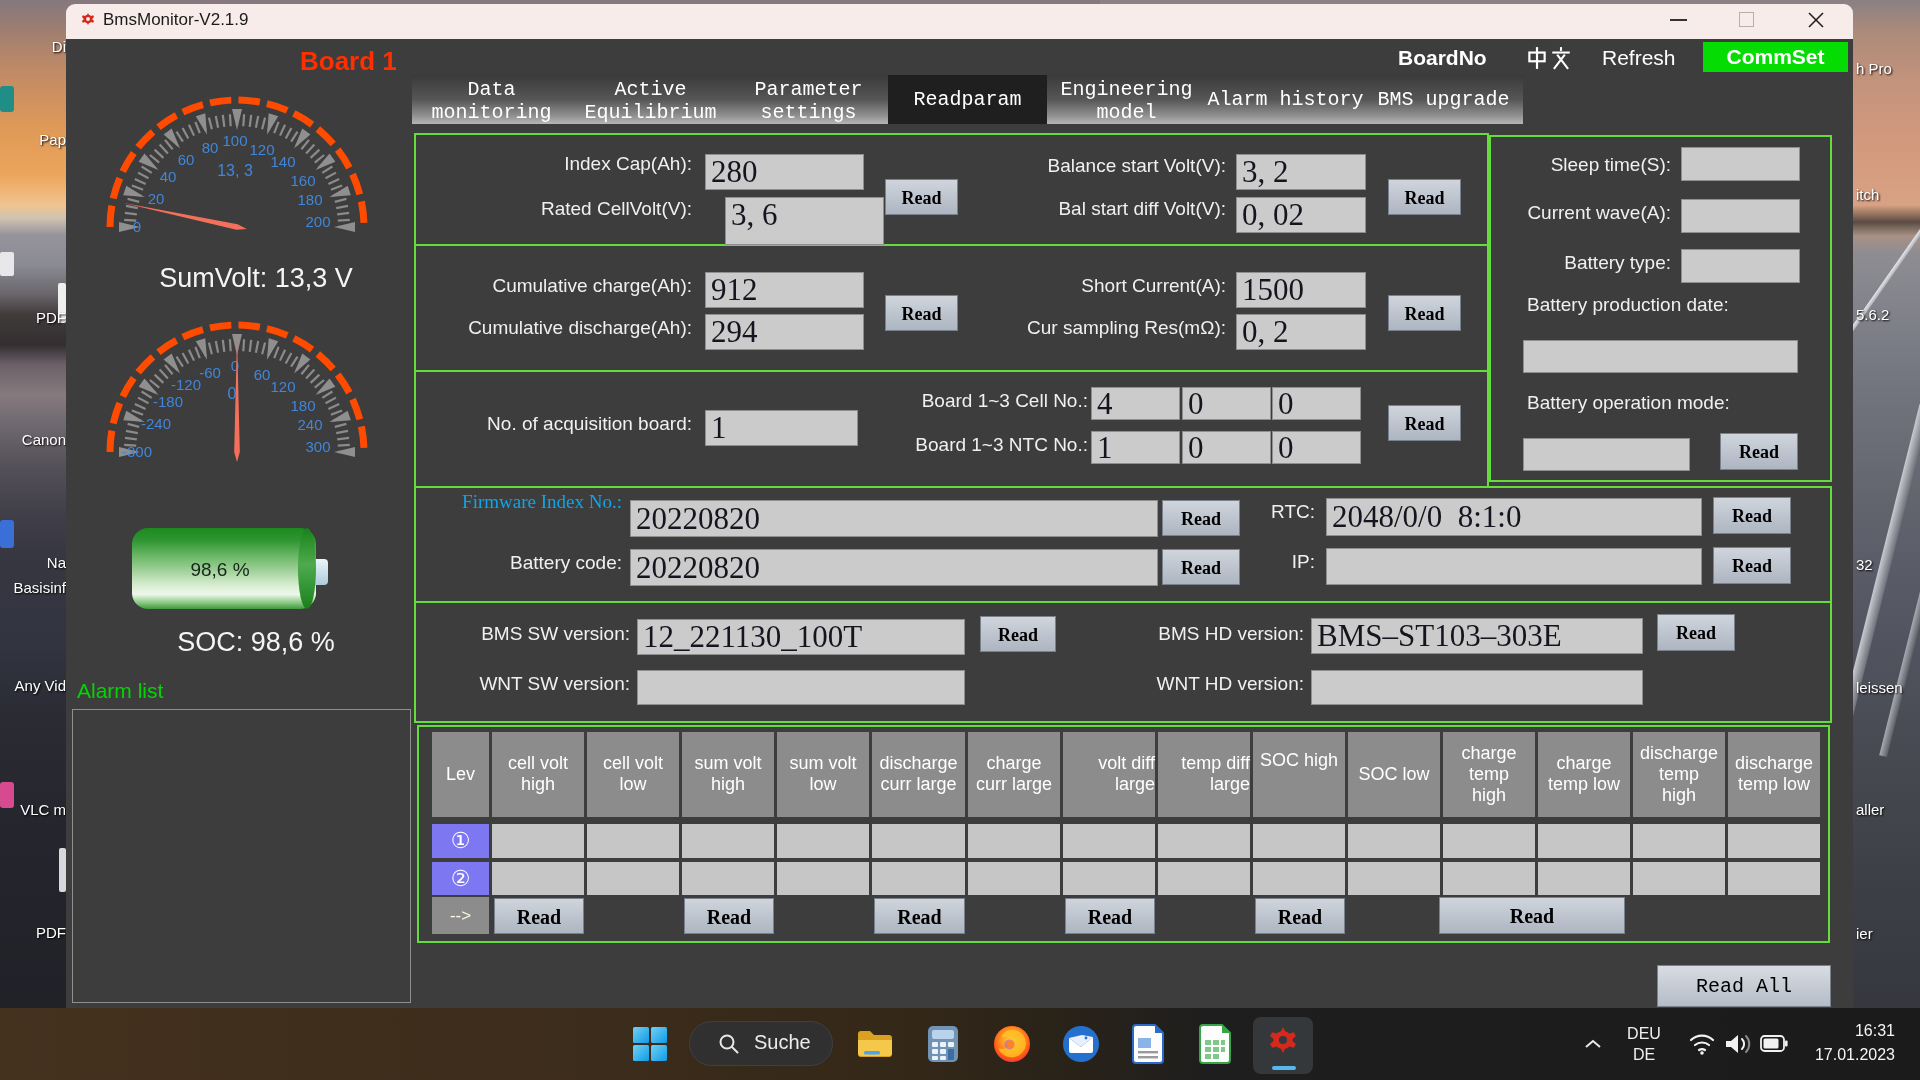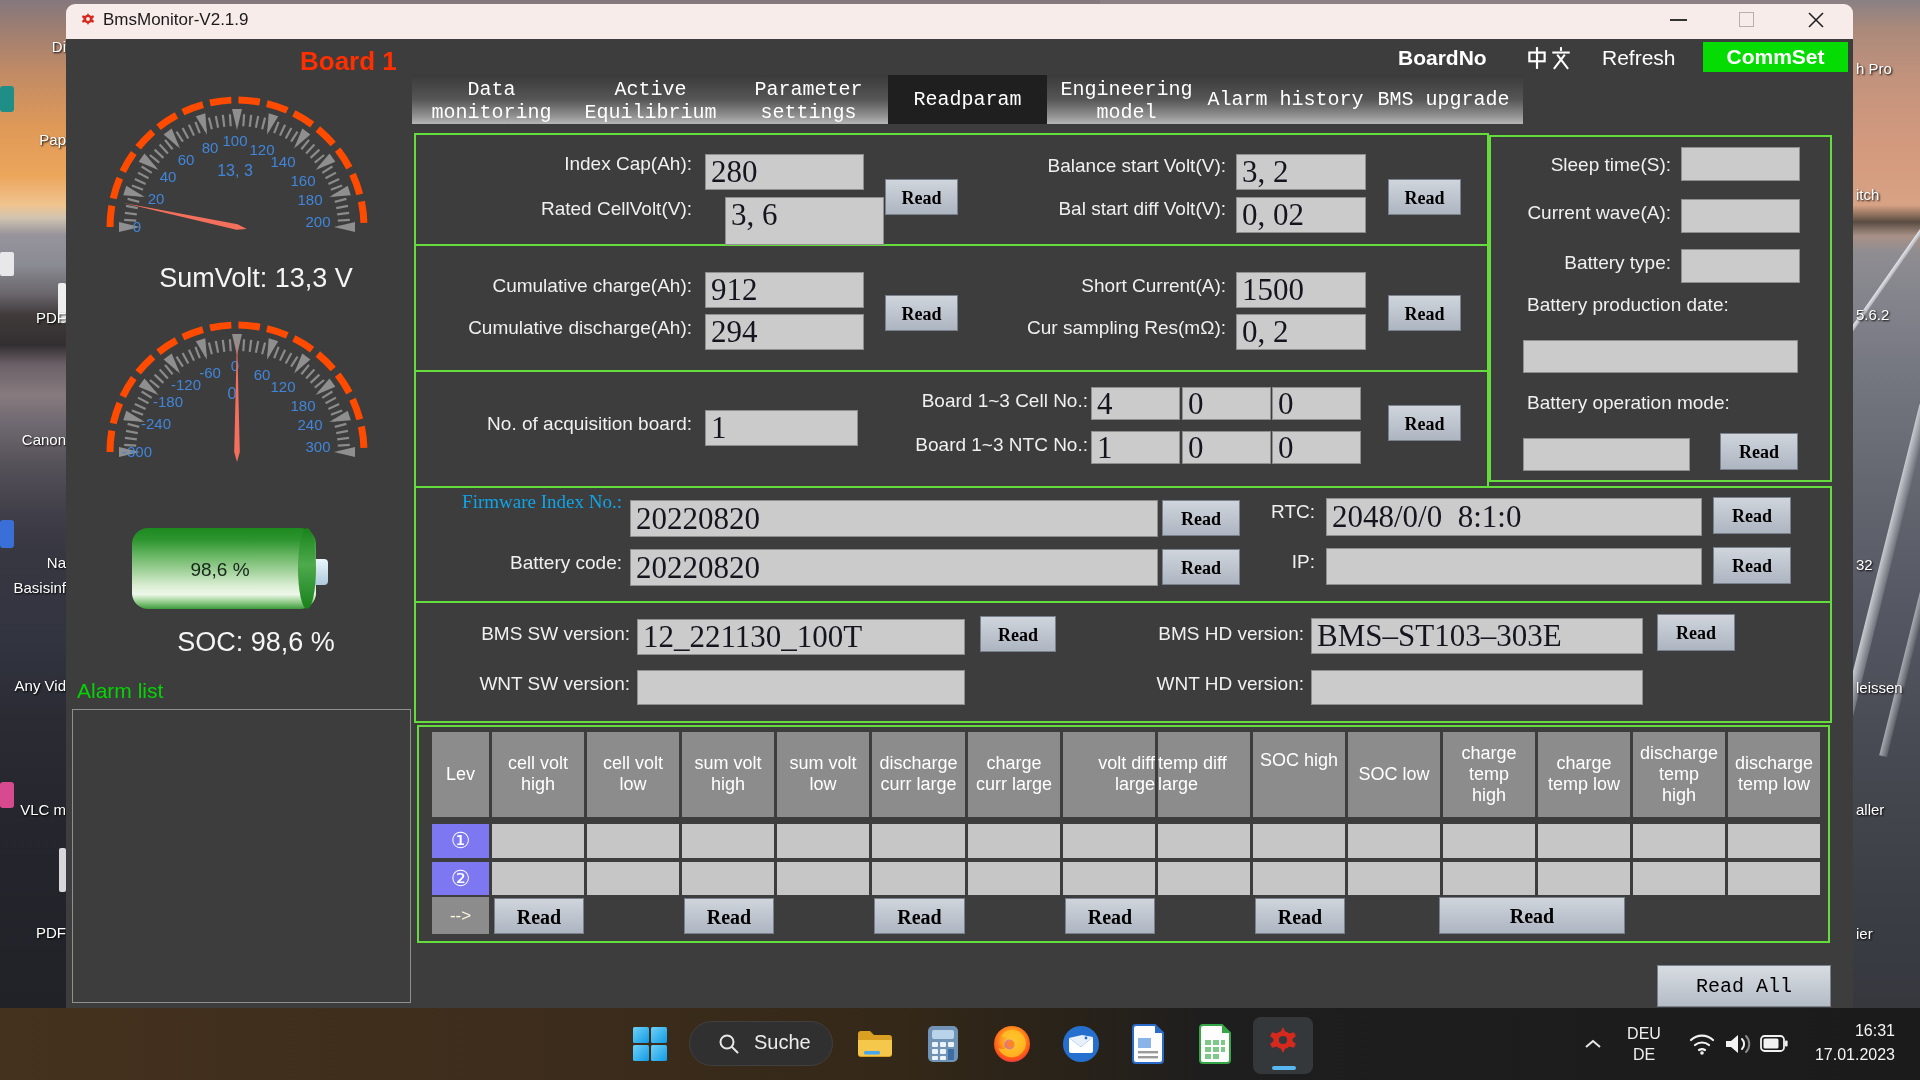--- a/index.html
+++ b/index.html
@@ -447,21 +447,21 @@
 <div class="lb" style="left:818px;top:669px;width:420px;height:28px;font-size:19px;color:#f0f0f0;">WNT HD version:</div>
 <div class="fd" style="left:1245px;top:666px;width:332px;height:35px;line-height:33px;font-size:31px;"></div>
 <div class="abs" style="left:366px;top:728px;width:57px;height:85px;background:#8c8c8c;color:#fff;font-size:18px;text-align:center;line-height:85px">Lev</div>
 <div class="abs" style="left:426px;top:728px;width:92px;height:85px;background:#8c8c8c;color:#fff;font-size:18px;text-align:center;line-height:21px;padding-top:21px">cell volt<br>high</div>
 <div class="abs" style="left:521px;top:728px;width:92px;height:85px;background:#8c8c8c;color:#fff;font-size:18px;text-align:center;line-height:21px;padding-top:21px">cell volt<br>low</div>
 <div class="abs" style="left:616px;top:728px;width:92px;height:85px;background:#8c8c8c;color:#fff;font-size:18px;text-align:center;line-height:21px;padding-top:21px">sum volt<br>high</div>
 <div class="abs" style="left:711px;top:728px;width:92px;height:85px;background:#8c8c8c;color:#fff;font-size:18px;text-align:center;line-height:21px;padding-top:21px">sum volt<br>low</div>
 <div class="abs" style="left:806px;top:728px;width:93px;height:85px;background:#8c8c8c;color:#fff;font-size:18px;text-align:center;line-height:21px;padding-top:21px">discharge<br>curr large</div>
 <div class="abs" style="left:902px;top:728px;width:92px;height:85px;background:#8c8c8c;color:#fff;font-size:18px;text-align:center;line-height:21px;padding-top:21px">charge<br>curr large</div>
 <div class="abs" style="left:997px;top:728px;width:92px;height:85px;background:#8c8c8c;color:#fff;font-size:18px;text-align:right;line-height:21px;padding-top:21px">volt diff<br>large</div>
-<div class="abs" style="left:1092px;top:728px;width:92px;height:85px;background:#8c8c8c;color:#fff;font-size:18px;text-align:left;line-height:21px;padding-top:21px">temp diff<br>large</div>
+<div class="abs" style="left:1092px;top:728px;width:92px;height:85px;background:#8c8c8c;color:#fff;font-size:18px;text-align:right;line-height:21px;padding-top:21px">temp diff<br>large</div>
 <div class="abs" style="left:1187px;top:728px;width:92px;height:85px;background:#8c8c8c;color:#fff;font-size:18px;text-align:center;line-height:21px;padding-top:18px">SOC high</div>
 <div class="abs" style="left:1282px;top:728px;width:92px;height:85px;background:#8c8c8c;color:#fff;font-size:18px;text-align:center;line-height:21px;padding-top:32px">SOC low</div>
 <div class="abs" style="left:1377px;top:728px;width:92px;height:85px;background:#8c8c8c;color:#fff;font-size:18px;text-align:center;line-height:21px;padding-top:11px">charge<br>temp<br>high</div>
 <div class="abs" style="left:1472px;top:728px;width:92px;height:85px;background:#8c8c8c;color:#fff;font-size:18px;text-align:center;line-height:21px;padding-top:21px">charge<br>temp low</div>
 <div class="abs" style="left:1567px;top:728px;width:92px;height:85px;background:#8c8c8c;color:#fff;font-size:18px;text-align:center;line-height:21px;padding-top:11px">discharge<br>temp<br>high</div>
 <div class="abs" style="left:1662px;top:728px;width:92px;height:85px;background:#8c8c8c;color:#fff;font-size:18px;text-align:center;line-height:21px;padding-top:21px">discharge<br>temp low</div>
 <div class="abs" style="left:366px;top:820px;width:57px;height:34px;background:#7d78f2;color:#fff;font-size:22px;text-align:center;line-height:34px">①</div>
 <div class="abs" style="left:426px;top:820px;width:92px;height:34px;background:#c6c6c6"></div>
 <div class="abs" style="left:521px;top:820px;width:92px;height:34px;background:#c6c6c6"></div>
 <div class="abs" style="left:616px;top:820px;width:92px;height:34px;background:#c6c6c6"></div>

